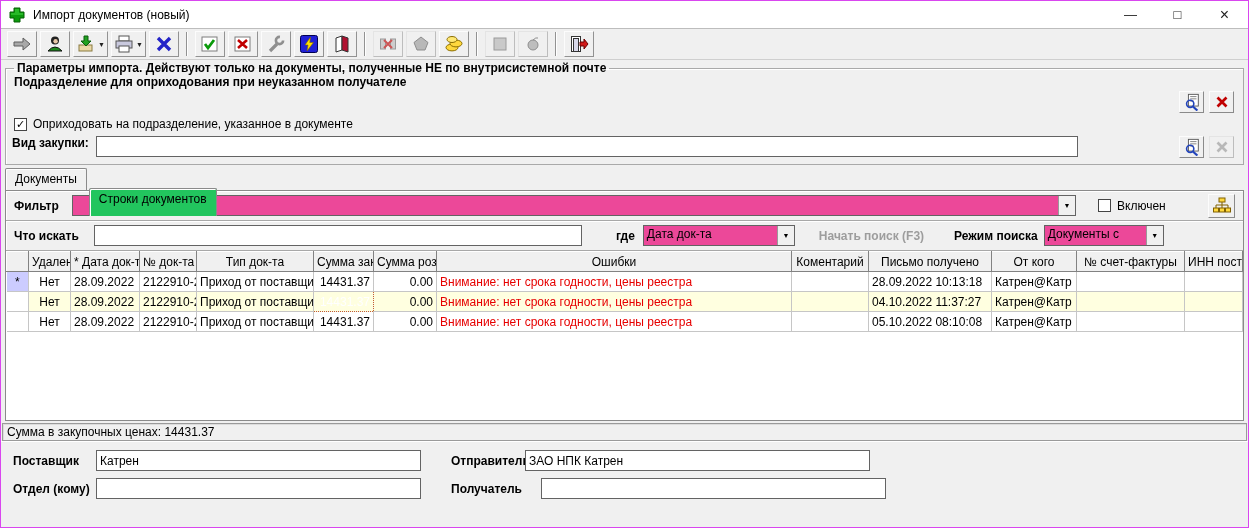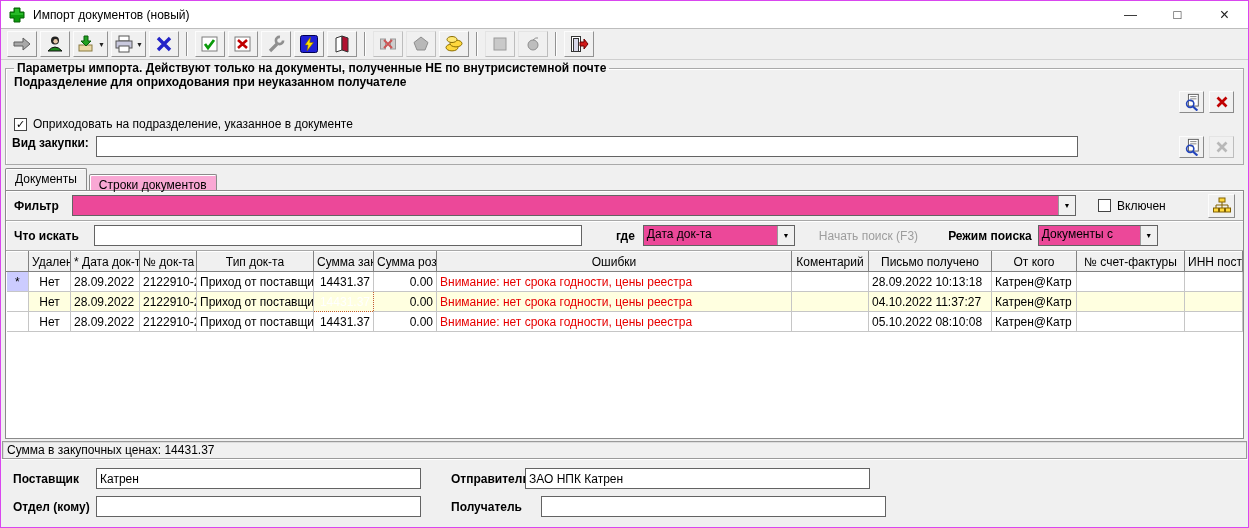--- a/index.html
+++ b/index.html
@@ -41,21 +41,21 @@
         align-items:center; justify-content:center; font-size:11px; line-height:11px; flex:none; }
   .vid-row { position:relative; height:22px; display:flex; }
   .vid-row .vlbl { font-weight:bold; width:84px; }
   .vid-row .txt { width:982px; }
 
   
   .tabs { display:flex; margin:3px 0 0 4px; height:22px; flex:none; position:relative; z-index:2; }
   .tab { padding:3px 9px 0; border:1px solid #8a8a8a; border-bottom:none; background:#f0f0f0;
          margin-right:2px; border-radius:2px 2px 0 0; box-shadow:1px 1px 0 #fff inset; }
   .tab.active { height:22px; margin-bottom:-1px; }
-  .tab.inactive { height:16px; margin-top:6px; background:#f9a8d4; }
+  .tab.inactive { height:28px; margin-top:20px; background:#22c55e; }
   .tabpanel { flex:1; margin:0 4px; border:1px solid #8a8a8a; box-shadow:1px 1px 0 #fff inset;
               background:#f0f0f0; display:flex; flex-direction:column; min-height:0; }
 
   
   .frow { height:30px; display:flex; align-items:center; padding:0 8px;
           border-bottom:1px solid #a8a8a8; box-shadow:0 1px 0 #fff; flex:none; }
   .blbl { font-weight:bold; }
   .combo { display:flex; align-items:stretch; border:1px solid #636363; background:#ec4899; height:21px; }
   .combo .cval { flex:1; padding:1px 3px; overflow:hidden; white-space:nowrap; }
   .combo .cbtn { width:17px; background:#f0f0f0; border-left:1px solid #9a9a9a;
@@ -63,21 +63,21 @@
   .flt-lbl { width:58px; }
   .flt-combo { width:1004px; }
   .inc-wrap { display:flex; align-items:center; gap:6px; margin-left:22px; }
   .org-btn { width:27px; height:24px; margin-left:auto; background:#f0f0f0;
              border:1px solid; border-color:#fcfcfc #8a8a8a #8a8a8a #fcfcfc;
              display:flex; align-items:center; justify-content:center; }
   .what-lbl { width:80px; }
   .what-input { width:488px; }
   .where-lbl { margin:0 8px 0 34px; }
   .where-combo { width:152px; }
-  .start-search { margin-left:24px; font-weight:normal; color:#9d9d9d;text-align:center; }
+  .start-search { margin-left:24px; font-weight:bold; color:#9d9d9d;text-align:center; }
   .mode-lbl { margin-left:30px; }
   .mode-combo { width:120px; margin-left:6px; }
 
   
   table.grid { border-collapse:collapse; table-layout:fixed; width:100%; flex:none; }
   .grid th { height:20px; background:#f0f0f0; font-weight:normal; padding:0 3px;
              border:1px solid; border-color:#fff #828282 #828282 #fff;
              white-space:nowrap; overflow:hidden; text-align:center; }
   .grid td { height:20px; background:#fff; padding:0 3px; border-right:1px solid #c6c6c6;
              border-bottom:1px solid #c6c6c6; white-space:nowrap; overflow:hidden; }
@@ -86,21 +86,21 @@
   .grid td:nth-child(8) { color:#e60000; }
   .grid tr.row-active td { background:#ffffe0; }
   .grid td.mk { background:#ccccff; }
   .grid td.sel { background:#0b6cd6; color:#fff; border:1px dotted #c86428; }
   .grid-rest { flex:1; background:#fff; }
 
   
   .statusbar { flex:none; height:18px; margin:2px 1px 0; border:1px solid #9a9a9a;
                box-shadow:1px 1px 0 #dcdcdc inset; padding:1px 4px; background:#f0f0f0;
                white-space:nowrap; overflow:hidden; }
-  .footer { flex:none; height:68px; position:relative; border-top:1px solid #fff; }
+  .footer { flex:none; height:86px; position:relative; border-top:1px solid #fff; }
   .f-lbl { position:absolute; font-weight:bold; }
   .f-in { position:absolute; height:21px; border:1px solid #636363; background:#fff; font:inherit; padding:1px 3px; }
   #lbl-supplier { left:12px; top:12px; } #in-supplier { left:95px; top:8px;  width:325px; }
   #lbl-sender   { left:450px; top:12px; } #in-sender  { left:524px; top:8px;  width:345px; }
   #lbl-dept     { left:12px; top:40px; } #in-dept     { left:95px; top:36px; width:325px; }
   #lbl-receiver { left:450px; top:40px; } #in-receiver{ left:540px; top:36px; width:345px; }
   svg { display:block; }
 </style>
 </head>
 <body>

